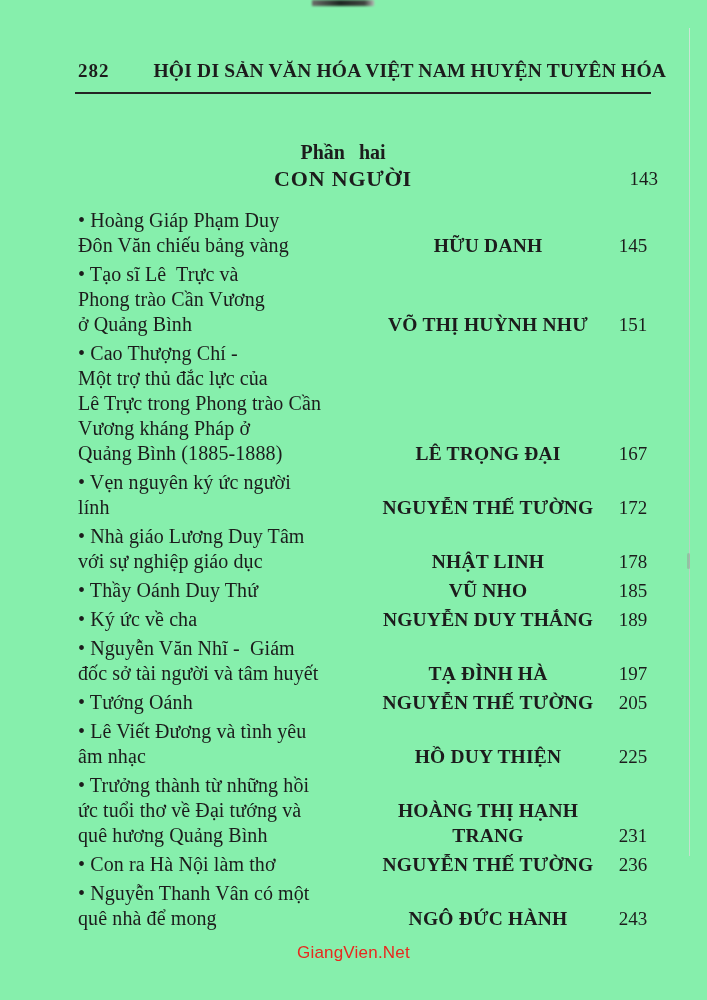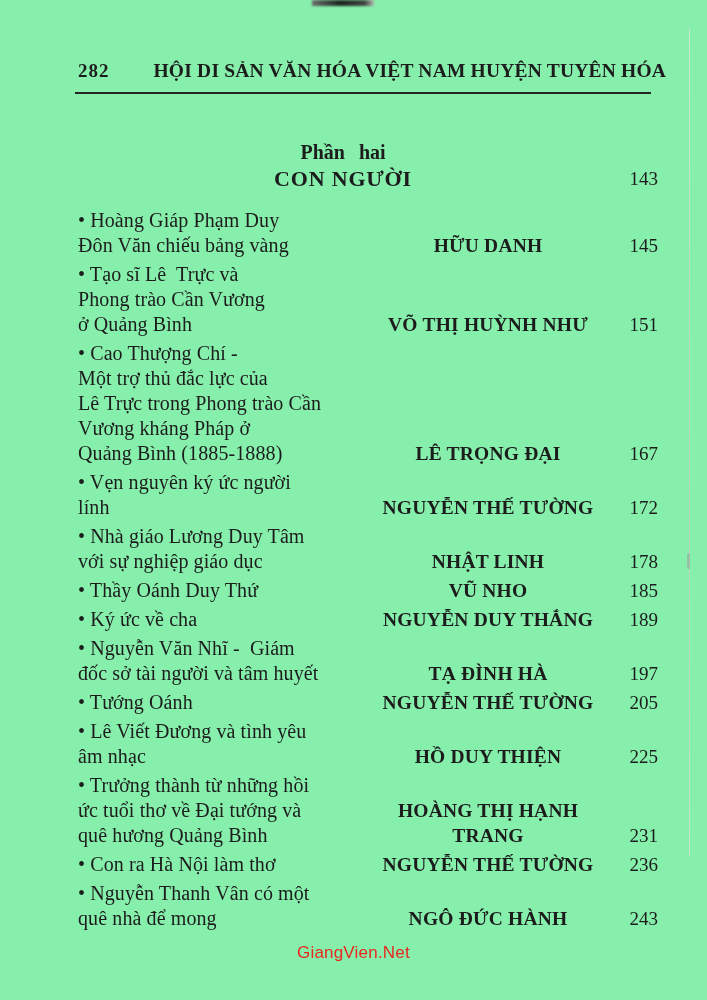--- a/index.html
+++ b/index.html
@@ -52,21 +52,21 @@
   .section-page{flex:1;text-align:right;font-size:19px;line-height:27px;}
   .row{display:flex;align-items:flex-end;margin-bottom:4px;}
   .t{
     width:290px;font-size:20px;line-height:25px;
     white-space:pre-wrap;letter-spacing:.1px;
   }
   .a{
     width:240px;text-align:center;font-weight:bold;
     font-size:19.5px;line-height:25px;white-space:pre-wrap;letter-spacing:.2px;
   }
-  .p{flex:1;text-align:right;font-size:19px;line-height:25px;}
+  .p{flex:1;text-align:center;font-size:19px;line-height:25px;}
   
   .watermark{
     position:absolute;left:297px;top:943px;
     font-family:"Liberation Sans", sans-serif;
     font-size:17px;color:#e8281e;letter-spacing:.2px;
   }
 </style>
 </head>
 <body>
 

